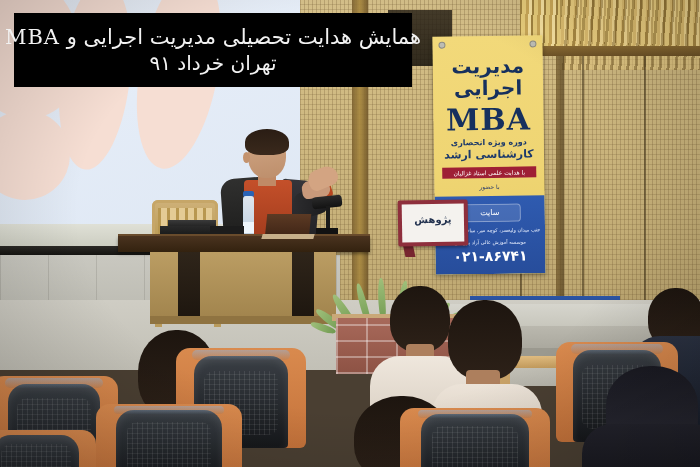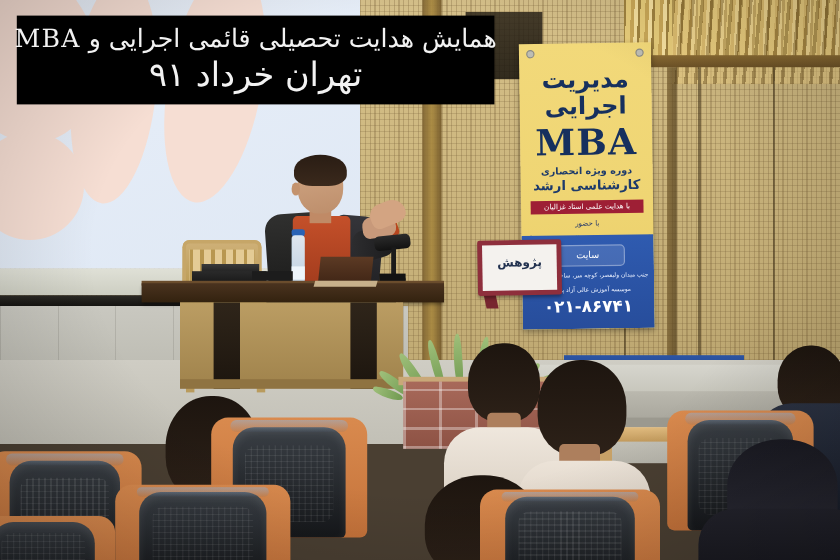--- a/index.html
+++ b/index.html
@@ -404,21 +404,21 @@
     position:absolute;left:14px;top:13px;width:398px;height:74px;
     background:#000;
     display:flex;flex-direction:column;align-items:center;justify-content:center;
     direction:rtl;
   }
   .caption-l1{
     color:#f2f2f2;font-size:21px;line-height:1.15;white-space:nowrap;
     font-family:"DejaVu Sans", sans-serif;
   }
   .caption-l2{
-    color:#f2f2f2;font-size:28px;line-height:1.15;white-space:nowrap;margin-top:3px;
+    color:#f2f2f2;font-size:20px;line-height:1.15;white-space:nowrap;margin-top:3px;
     font-family:"DejaVu Sans", sans-serif;
   }
   .caption-l1 .lat{font-family:"DejaVu Serif", serif;letter-spacing:1px;}
 
   .vignette{
     position:absolute;inset:0;pointer-events:none;
     background:radial-gradient(ellipse at 50% 45%, rgba(0,0,0,0) 55%, rgba(0,0,0,.22) 100%);
   }
 </style>
 </head>
@@ -607,19 +607,19 @@
     <div class="seat-fabric"></div>
     <div class="seat-shell">
       <div class="seat-grid"></div>
     </div>
   </div>
 
   <div class="vignette"></div>
 
   <div class="caption">
     <div class="caption-l1">
-      <span>همایش هدایت تحصیلی قائمی اجرایی و</span>
+      <span>همایش هدایت تحصیلی مدیریت اجرایی و</span>
       <span class="lat">MBA</span>
     </div>
     <div class="caption-l2">تهران خرداد ۹۱</div>
   </div>
 
 </div>
 
 </body></html>

